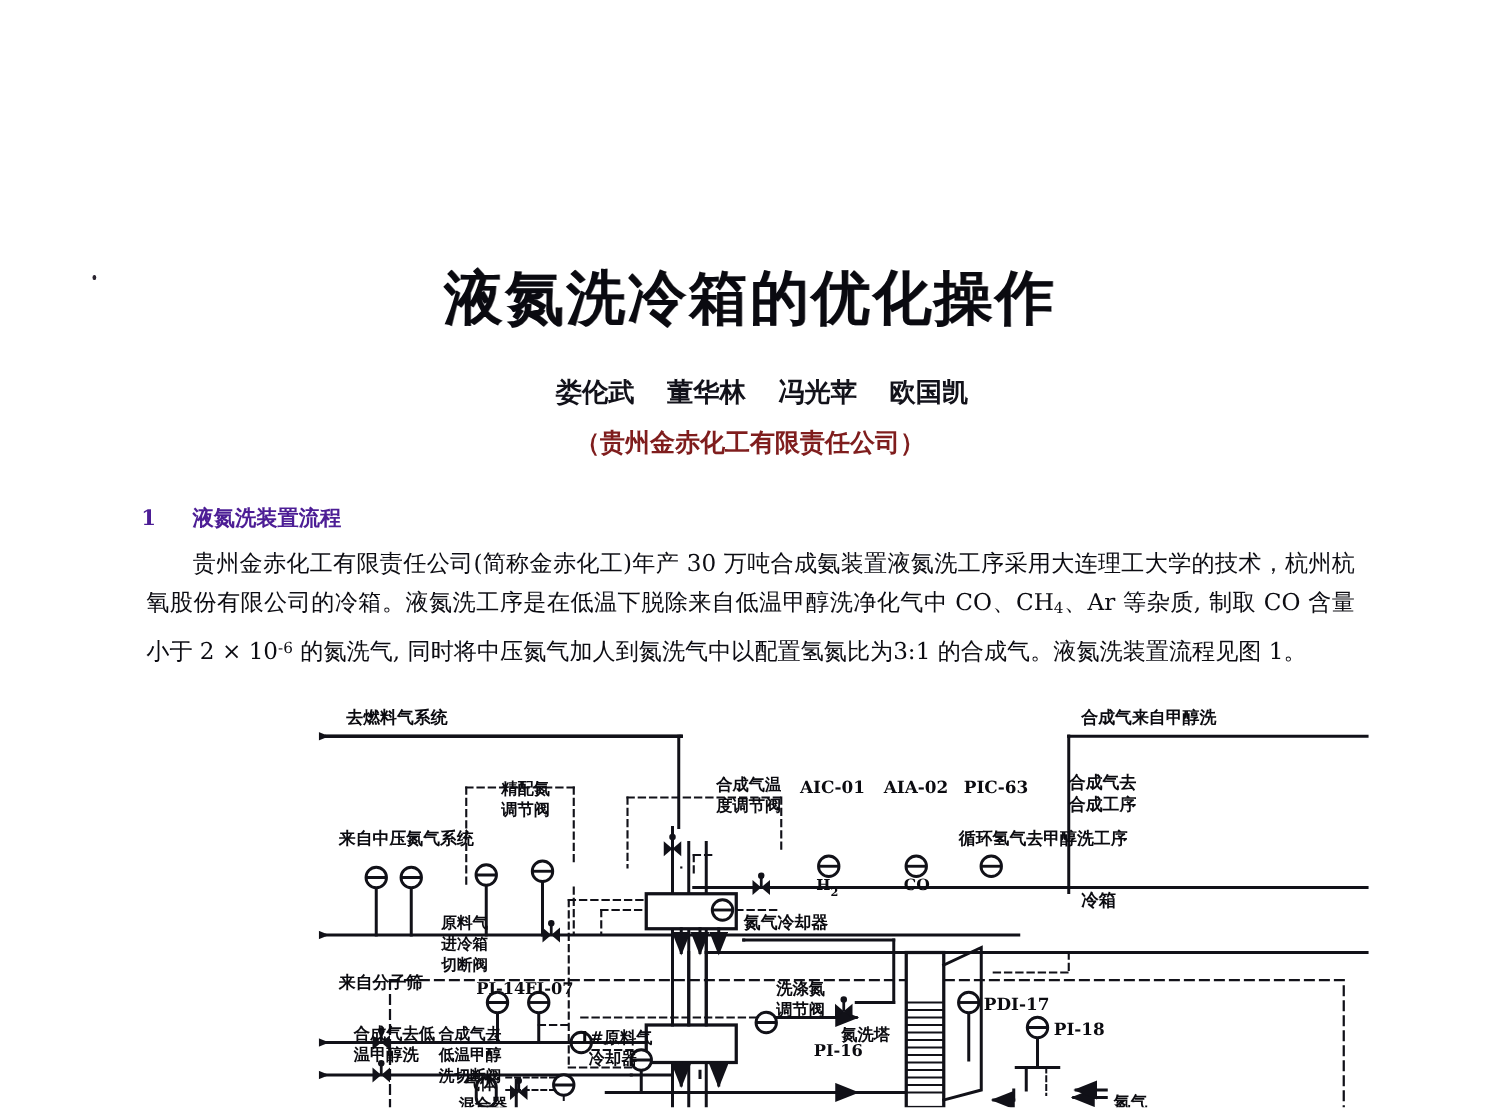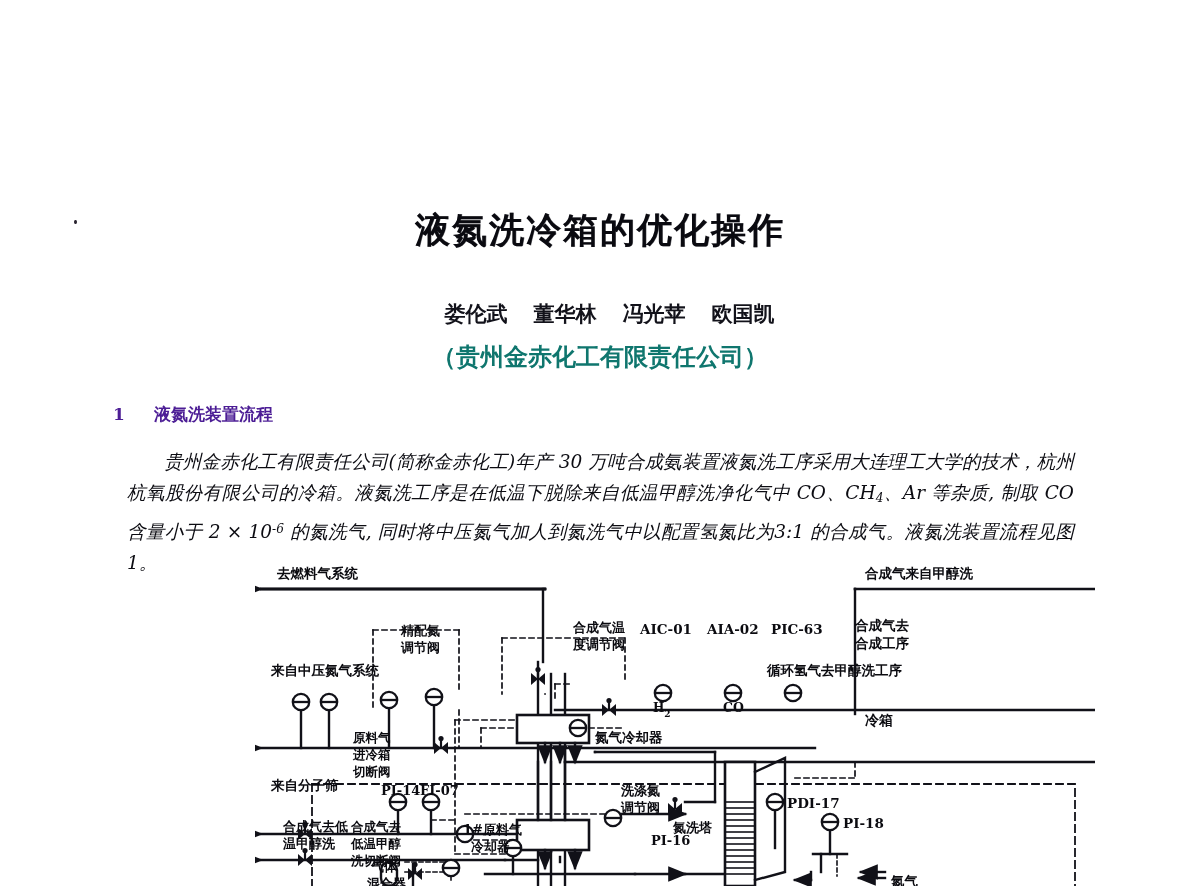--- a/index.html
+++ b/index.html
@@ -14,53 +14,53 @@
 
   
   .speck{position:absolute;background:#2a2430;border-radius:50%;}
 
   
   .title{
     position:absolute;left:0;right:0;top:207px;
     text-align:center;
     font-family:"DejaVu Serif","Liberation Serif",serif;
     font-weight:700;
-    font-size:35px;letter-spacing:2px;
+    font-size:47px;letter-spacing:2px;
     color:#0a0a10;
     text-shadow:0.6px 0 0 rgba(10,10,16,.55);
   }
   .authors{
     position:absolute;left:0;right:0;top:300px;
     text-align:center;
     font-family:"DejaVu Serif","Liberation Serif",serif;
     font-weight:700;font-size:21px;color:#12121a;padding-left:19px;
   }
   .authors span{margin:0 13px;}
   .affil{
     position:absolute;left:0;right:0;top:341px;
     text-align:center;
     font-family:"DejaVu Serif","Liberation Serif",serif;
-    font-weight:700;font-size:24px;color:#0f766e;
+    font-weight:700;font-size:20px;color:#7f1d1d;
   }
 
   
   .sec-h{
     position:absolute;left:113px;top:403px;
     font-family:"DejaVu Serif","Liberation Serif",serif;
     font-weight:700;font-size:17px;color:#4c1d95;
   }
   .sec-h .num{display:inline-block;width:41px;}
 
   .body-text{
     position:absolute;left:113px;top:432px;width:975px;
     font-family:"DejaVu Serif","Liberation Serif",serif;
     font-size:18.5px;line-height:31px;
     color:#0c0c12;text-align:justify;
   }
-  .body-text p{margin:14px;font-style:italic;}
+  .body-text p{margin:4px;}
   .body-text .ind{display:inline-block;width:37px;}
   sub{font-size:.66em;vertical-align:-.22em;}
   sup{font-size:.66em;vertical-align:.44em;}
 
   
   .figwrap{position:absolute;left:255px;top:562px;width:840px;height:324px;overflow:hidden;}
   .figwrap svg{display:block;}
   .fl{font-family:"DejaVu Serif","Liberation Serif",serif;font-weight:700;}
 </style>
 </head>

